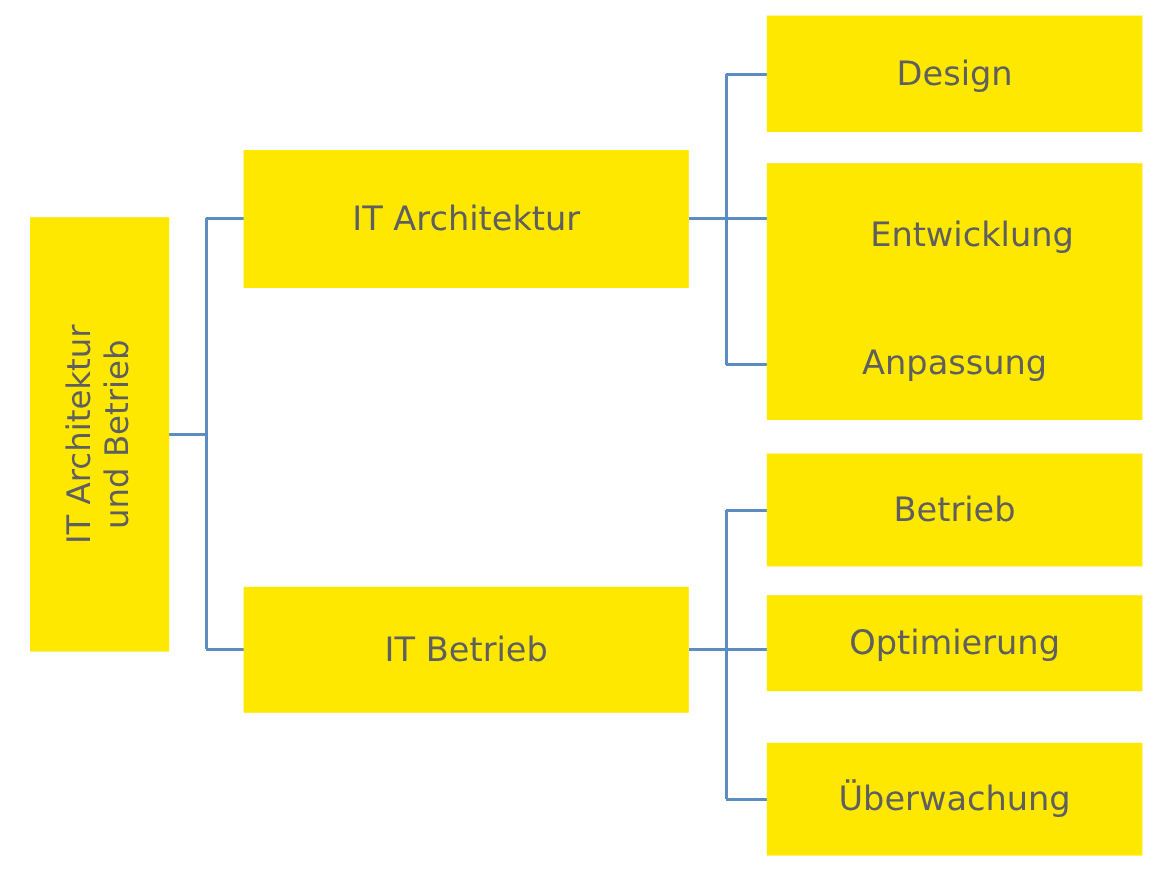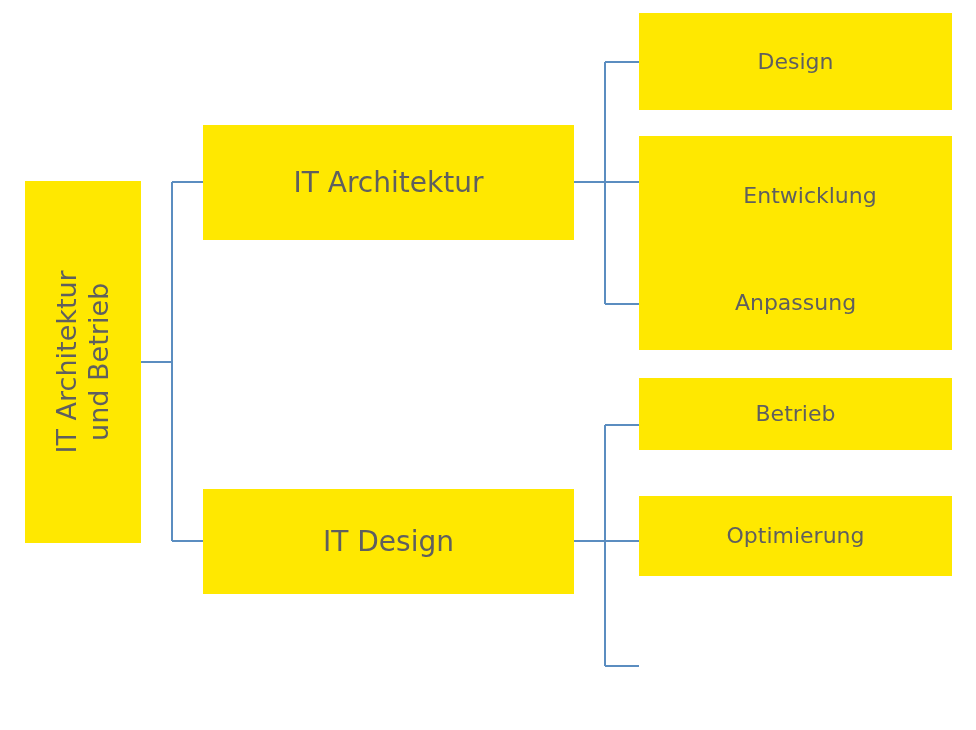--- a/index.html
+++ b/index.html
@@ -58,26 +58,26 @@
     width: 371px;
     height: 115px;
     font-size: 28px;
   }
   .node-mid-architektur { left: 203px; top: 125px; }
   .node-mid-betrieb     { left: 203px; top: 489px; height: 105px; }
 
   .node-leaf {
     left: 639px;
     width: 313px;
-    font-size: 22px;
+    font-size: 28px;
   }
   .leaf-design       { top: 13px;  height: 97px; }
   .leaf-entwicklung  { top: 136px; height: 119px; padding-left: 29px; }
   .leaf-anpassung    { top: 255px; height: 95px; }
-  .leaf-betrieb      { top: 378px; height: 72px; }
+  .leaf-betrieb      { top: 378px; height: 94px; }
   .leaf-optimierung  { top: 496px; height: 80px; }
   .leaf-ueberwachung { top: 619px; height: 94px; }
 </style>
 </head>
 <body>
 
 <div id="diagram">
 
   <svg class="connector-layer" viewBox="0 0 976 730" width="976" height="730" xmlns="http://www.w3.org/2000/svg">
     <g stroke="#5b8dc0" stroke-width="2.5" fill="none" shape-rendering="crispEdges">
@@ -109,21 +109,21 @@
       <span class="line">IT Architektur</span>
       <span class="line">und Betrieb</span>
     </span>
   </div>
 
   <div class="node node-mid node-mid-architektur">
     <span>IT Architektur</span>
   </div>
 
   <div class="node node-mid node-mid-betrieb">
-    <span>IT Design</span>
+    <span>IT Betrieb</span>
   </div>
 
   <div class="node node-leaf leaf-design">
     <span>Design</span>
   </div>
 
   <div class="node node-leaf leaf-entwicklung">
     <span>Entwicklung</span>
   </div>
 
@@ -132,14 +132,17 @@
   </div>
 
   <div class="node node-leaf leaf-betrieb">
     <span>Betrieb</span>
   </div>
 
   <div class="node node-leaf leaf-optimierung">
     <span>Optimierung</span>
   </div>
 
+  <div class="node node-leaf leaf-ueberwachung">
+    <span>Überwachung</span>
+  </div>
 
 </div>
 
 </body></html>

